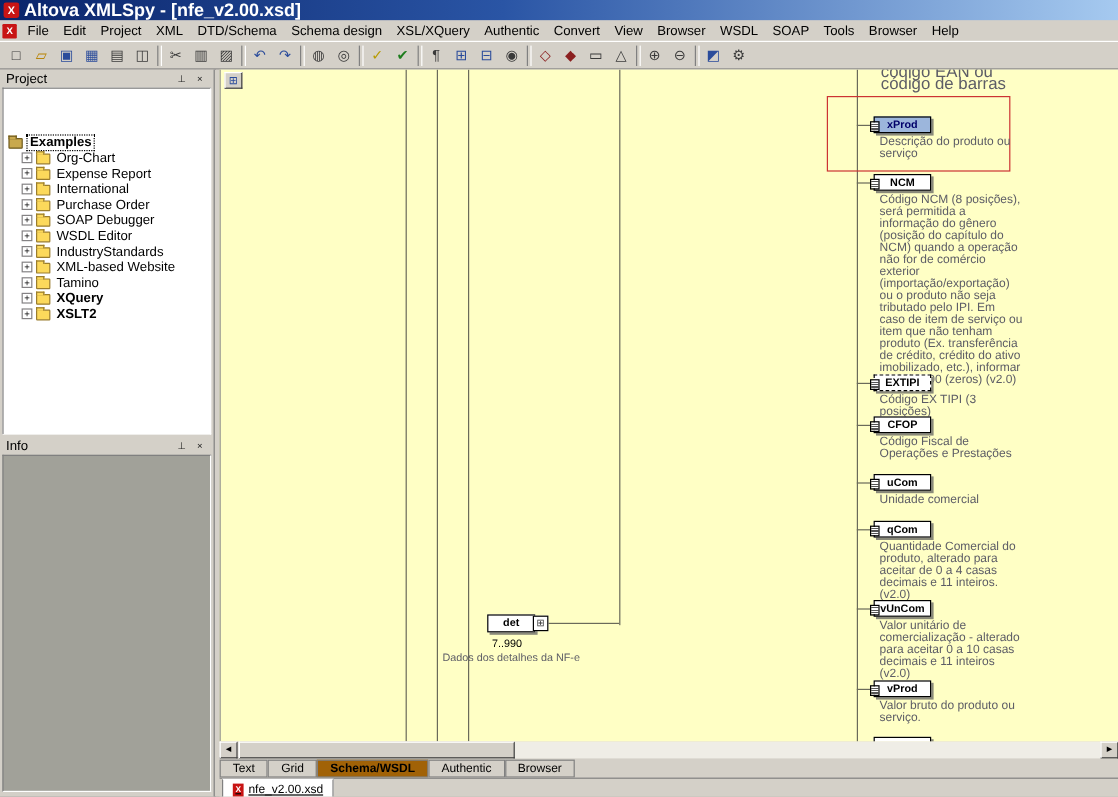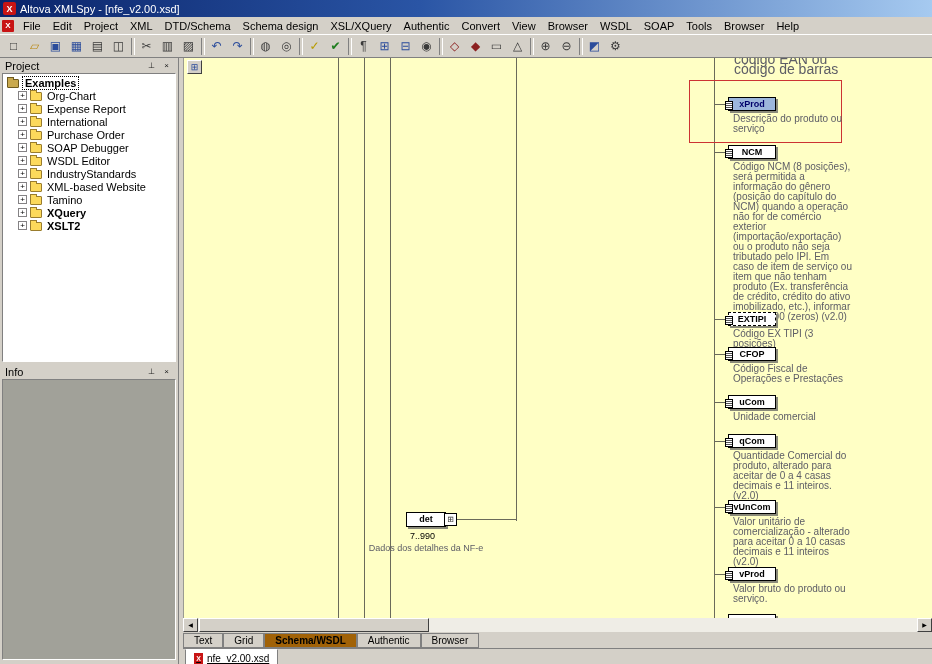--- a/index.html
+++ b/index.html
@@ -8,21 +8,21 @@
     position: relative; width: 932px; height: 664px;
     background:#d4d0c8; overflow:hidden;
     font-family:"Liberation Sans", sans-serif; color:#000;
   }
   
   .titlebar{position:absolute;top:0;left:0;right:0;height:17px;
     background:linear-gradient(90deg,#0a246a 0%,#2a55a5 45%,#a6caf0 100%);
     display:flex;align-items:center;gap:4px;padding:0 3px;}
   .app-icon{width:13px;height:13px;background:#c81414;color:#fff;font-size:9px;font-weight:bold;
     display:flex;align-items:center;justify-content:center;border-radius:2px;flex:none;}
-  .title-text{color:#fff;font-size:11px;font-weight:normal;white-space:nowrap;}
+  .title-text{color:#fff;font-size:15px;font-weight:bold;white-space:nowrap;}
   
   .menubar{position:absolute;top:17px;left:0;right:0;height:17px;display:flex;align-items:center;
     font-size:11px;padding-left:2px;background:#d4d0c8;}
   .mdi-icon{width:12px;height:12px;background:#c81414;color:#fff;font-size:8px;font-weight:bold;
     display:flex;align-items:center;justify-content:center;margin-right:3px;flex:none;border-radius:1px;}
   .menu-item{padding:1px 6px;white-space:nowrap;cursor:default;}
   
   .toolbar{position:absolute;top:34px;left:0;right:0;height:24px;display:flex;align-items:center;
     padding:1px 3px;border-top:1px solid #ffffff;border-bottom:1px solid #808080;background:#d4d0c8;}
   .tb-item{width:21px;height:19px;display:flex;align-items:center;justify-content:center;
@@ -39,21 +39,21 @@
   .panel-info{top:306px;bottom:4px;}
   .panel-header{height:15px;display:flex;align-items:center;font-size:11px;padding:0 3px;gap:2px;}
   .panel-header .spacer{flex:1;}
   .mini-btn{width:13px;height:12px;font-size:8px;line-height:10px;text-align:center;color:#222;
     border:1px solid #d4d0c8;}
   .panel-body{position:absolute;top:15px;left:0;right:0;bottom:0;
     border:1px solid;border-color:#808080 #fff #fff #808080;}
   .tree-body{background:#fff;overflow:hidden;font-size:11px;padding:2px 0 0 2px;}
   .info-body{background:#a1a199;}
   .tree-row{display:flex;align-items:center;height:13px;gap:3px;white-space:nowrap;}
-  .tree-root-row{padding-left:2px;}
+  .tree-root-row{padding-left:2px;margin-top:36px;}
   .tree-child{padding-left:13px;}
   .plusbox{width:9px;height:9px;border:1px solid #848284;background:#fff;font-size:8px;line-height:7px;
     text-align:center;flex:none;}
   .folder{width:12px;height:9px;background:#fcd95b;border:1px solid #9a7d2e;position:relative;
     flex:none;margin-top:1px;border-radius:1px;}
   .folder::before{content:"";position:absolute;top:-3px;left:-1px;width:5px;height:2px;
     background:#fcd95b;border:1px solid #9a7d2e;border-bottom:none;}
   .folder.root-folder{background:#c9a94e;border-color:#6e5a1e;}
   .folder.root-folder::before{background:#c9a94e;border-color:#6e5a1e;}
   .tree-label{padding:0 2px;}

